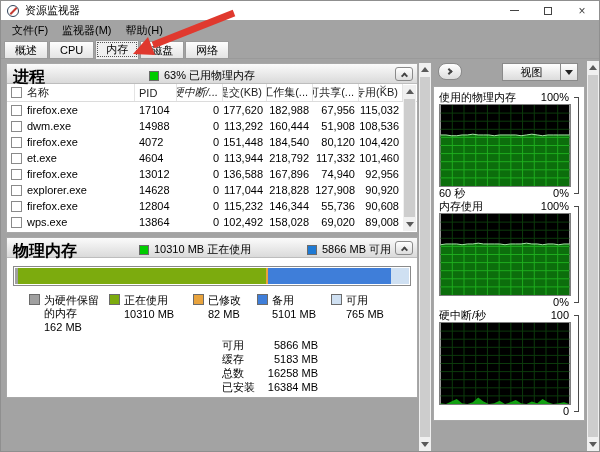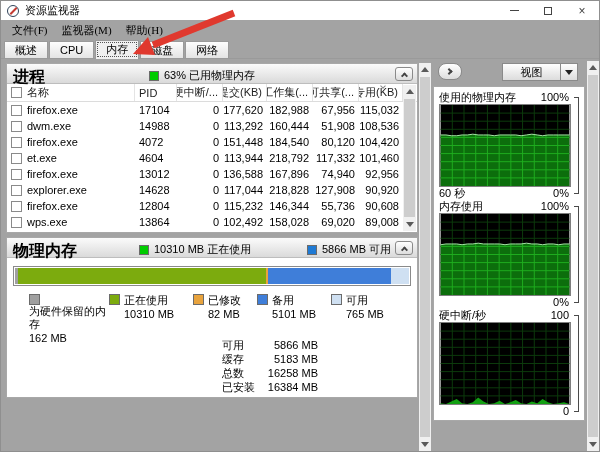--- a/index.html
+++ b/index.html
@@ -12,21 +12,21 @@
   .app-icon i { position: absolute; left: 1px; top: 4px; width: 9px; height: 2px; background: #c33a32; transform: rotate(-45deg); }
   .title-text { font-size: 11px; }
   .win-controls { position: absolute; right: 0; top: 0; height: 19px; display: flex; }
   .win-btn { width: 34px; height: 19px; display: flex; align-items: center; justify-content: center; color: #333; }
   .glyph-min { width: 9px; height: 1px; background: #444; }
   .glyph-max { width: 8px; height: 8px; border: 1px solid #444; }
   .glyph-close { font-size: 12px; color: #444; line-height: 1; }
 
   
   .menubar { position: absolute; left: 0; top: 19px; width: 100%; height: 20px; display: flex; align-items: center; padding-left: 4px; }
-  .menu-item { padding: 2px 7px; font-family: Liberation Serif, serif; }
+  .menu-item { padding: 2px 7px; }
 
   
   .tabbar { position: absolute; left: 0; top: 39px; width: 100%; height: 19px; display: flex; align-items: flex-end; padding-left: 3px; border-bottom: 1px solid #9a9a9a; }
   .tab { height: 17px; padding: 1px 10px 0; border: 1px solid #9a9a9a; border-bottom: none; background: linear-gradient(#fdfdfd, #e4e4e4); margin-right: 1px; line-height: 15px; }
   .tab.active { height: 19px; background: #f0f0f0; margin-bottom: -1px; outline: 1px dotted #555; outline-offset: -3px; }
 
   
   .panel { position: absolute; background: #fff; border: 1px solid #a8a8a8; }
   .panel-header { position: relative; height: 20px; background: linear-gradient(#fbfbfb, #dadada); border-bottom: 1px solid #bdbdbd; }
   .panel-title { position: absolute; left: 6px; top: 3px; font-weight: bold; font-size: 16px; }
@@ -138,21 +138,21 @@
     </div>
     <div class="table-wrap" id="proc-table">
         <div class="tr head">
           <div class="td" style="width: 128px;">
             <span class="checkbox"></span>
             <span>名称</span>
           </div>
           <div class="td" style="width: 42px;">
             <span>PID</span>
           </div>
-          <div class="td num" style="width: 46px;">
+          <div class="td num" style="width: 46px; font-style: italic;">
             <span>硬中断/...</span>
           </div>
           <div class="td num" style="width: 44px;">
             <span>提交(KB)</span>
           </div>
           <div class="td num" style="width: 46px;">
             <span>工作集(...</span>
           </div>
           <div class="td num" style="width: 46px;">
             <span>可共享(...</span>
@@ -382,21 +382,21 @@
         </span>
     </div>
     <div class="mem-bar" id="mem-bar">
         <div class="seg" style="width: 0.769043%; background: rgb(160, 160, 160);"></div>
         <div class="seg" style="width: 62.9272%; background: rgb(124, 171, 14);"></div>
         <div class="seg" style="width: 0.500488%; background: rgb(232, 163, 61);"></div>
         <div class="seg" style="width: 31.134%; background: rgb(63, 126, 217);"></div>
         <div class="seg" style="width: 4.66919%; background: rgb(207, 224, 242);"></div>
       </div>
     <div class="legend" id="mem-legend">
-        <div class="legend-item" style="width: 80px; flex-direction: column;">
+        <div class="legend-item" style="width: 80px;">
           <span class="swatch" style="background: rgb(160, 160, 160);"></span>
           <div>
             <div class="lg-label">为硬件保留的内存</div>
             <div class="lg-value">162 MB</div>
           </div>
         </div>
         <div class="legend-item" style="width: 84px;">
           <span class="swatch" style="background: rgb(124, 171, 14);"></span>
           <div>
             <div class="lg-label">正在使用</div>

